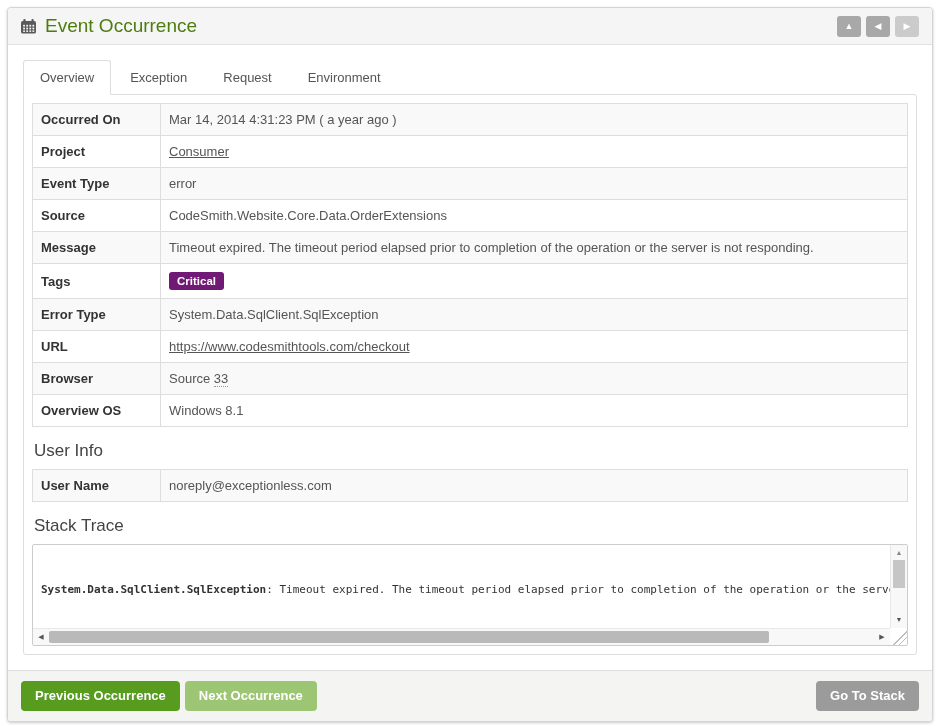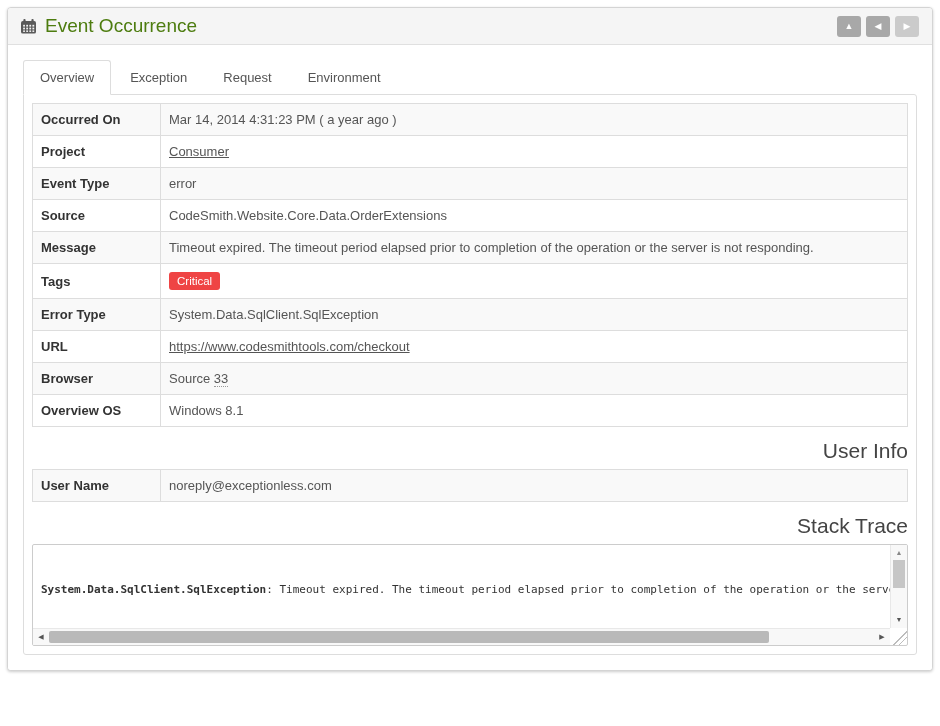--- a/index.html
+++ b/index.html
@@ -34,26 +34,26 @@
 
   
   .kv-table { width: 100%; border-collapse: collapse; border: 1px solid #ddd; font-size: 13px; }
   .kv-table tr:nth-child(odd) { background: #f9f9f9; }
   .kv-table td { padding: 8px; border-top: 1px solid #ddd; vertical-align: middle;
                  line-height: 15px; }
   .kv-table tr:first-child td { border-top: none; }
   td.kv-label { width: 128px; font-weight: bold; color: #333; border-right: 1px solid #ddd; }
   td.kv-value { color: #555; }
   a.link { color: #555; text-decoration: underline; cursor: pointer; }
-  .badge-critical { background: #ef4444; color: #fff; font-size: 11.5px; font-weight: normal;
+  .badge-critical { background: #701a75; color: #fff; font-size: 11.5px; font-weight: bold;
                     padding: 3px 8px; border-radius: 3px; display: inline-block; line-height: 12px; text-align: center; }
   .dotted { border-bottom: 1px dotted #999; }
 
-  .section-heading { font-size: 21px; color: #444; font-weight: 400; margin: 14px 0 8px 2px;
-                     line-height: 20px; text-align: right; }
+  .section-heading { font-size: 17px; color: #444; font-weight: 400; margin: 14px 0 8px 2px;
+                     line-height: 20px; }
 
   
   .trace-box { position: relative; border: 1px solid #ccc; border-radius: 2px; height: 102px;
                background: #fff; overflow: hidden; }
   .trace-content { position: absolute; top: 0; left: 0; right: 17px; bottom: 17px;
                    overflow: hidden; padding: 6px 0 0 8px; white-space: pre;
                    font-family: "DejaVu Sans Mono", monospace; font-size: 11px;
                    line-height: 15.5px; color: #333; }
   .trace-line b { font-weight: bold; }
   .vscroll { position: absolute; top: 0; right: 0; bottom: 17px; width: 17px;
@@ -207,15 +207,20 @@
             <div class="arr left">◀</div>
             <div class="hthumb"></div>
             <div class="arr right">▶</div>
           </div>
           <div class="grip"></div>
         </div>
 
       </div>
     </div>
 
+    <div class="panel-footer">
+      <button class="btn btn-prev">Previous Occurrence</button>
+      <button class="btn btn-next">Next Occurrence</button>
+      <button class="btn btn-stack">Go To Stack</button>
+    </div>
 
   </div>
 </div>
 
 </body></html>

